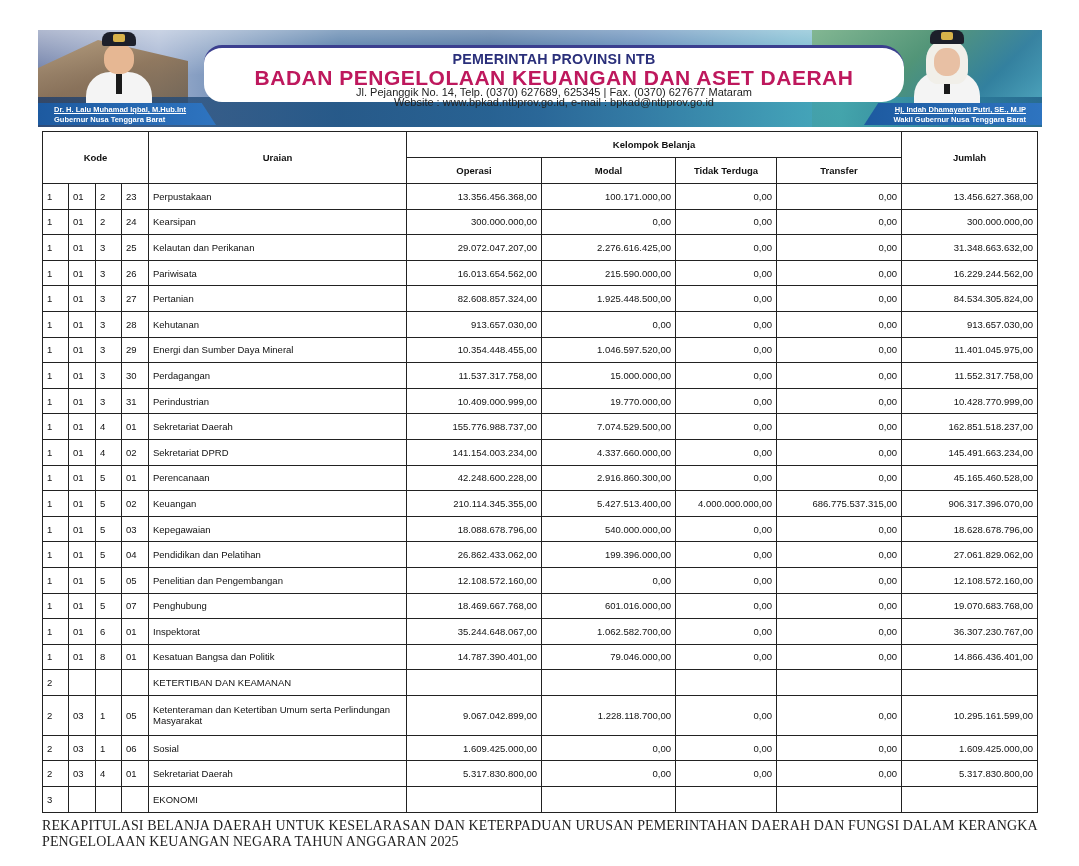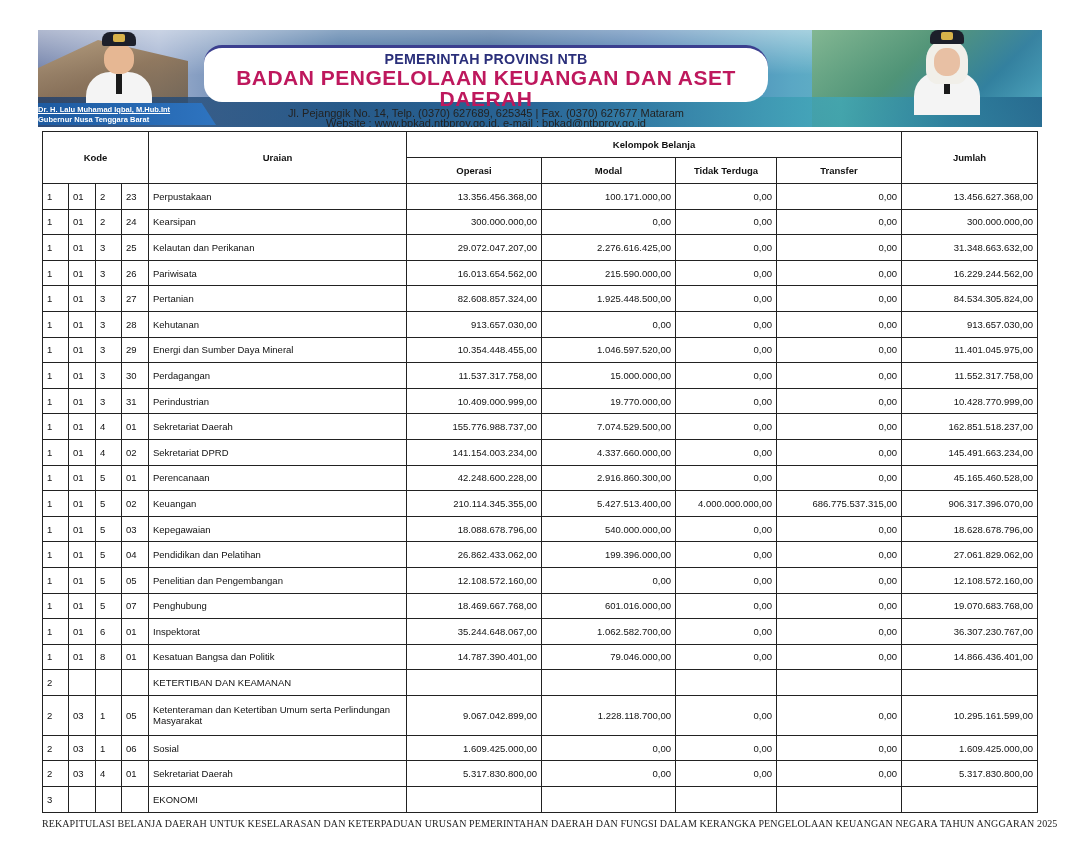--- a/index.html
+++ b/index.html
@@ -18,43 +18,43 @@
   .person .cap { position:absolute; left:18px; top:2px; width:34px; height:14px; background:#1c1f2a; border-radius:8px 8px 2px 2px; }
   .person .cap::after { content:""; position:absolute; left:11px; top:2px; width:12px; height:8px; background:#d8b24a; border-radius:2px; }
   .person .face { position:absolute; left:20px; top:14px; width:30px; height:30px; background:#e6b793; border-radius:45%; }
   .person .body { position:absolute; left:2px; top:42px; width:66px; height:43px; background:#f4f4f4; border-radius:24px 24px 0 0; }
   .person .tie { position:absolute; left:32px; top:44px; width:6px; height:20px; background:#1a1a1a; }
   .person.left { left: 46px; }
   .person.right { right: 60px; }
   .person.right .face { background:#e8c0a4; }
   .person.right .hijab { position:absolute; left:14px; top:10px; width:42px; height:44px; background:#f1efe9; border-radius:45% 45% 30% 30%; }
 
-  .namebox { position:absolute; bottom:2px; height:22px; background: linear-gradient(90deg, #1d5aa0, #2e74c0); color:#fff; font-size:7.5px; font-weight:bold; line-height:9.5px; padding: 2px 0; box-sizing:border-box; }
+  .namebox { position:absolute; bottom:2px; height:22px; background: linear-gradient(90deg, #1d5aa0, #2e74c0); color:#fff; font-size:7.5px; font-weight:bold; line-height:9.5px; padding: 2px 16px; box-sizing:border-box; }
   .namebox .nm { text-decoration: underline; display:block; }
   .namebox.left { left:0; width:178px; clip-path: polygon(0 0, 92% 0, 100% 100%, 0 100%); }
   .namebox.right { right:0; width:178px; text-align:right; clip-path: polygon(8% 0, 100% 0, 100% 100%, 0 100%); }
 
-  .titlebox { position:absolute; left:166px; top:15px; width:564px; height:57px; background:#fff; border-radius:18px 22px 22px 18px; border-top: 3px solid #3b3f8f; box-sizing:border-box; text-align:center; }
+  .titlebox { position:absolute; left:166px; top:15px; width:700px; height:57px; background:#fff; border-radius:18px 22px 22px 18px; border-top: 3px solid #3b3f8f; box-sizing:border-box; text-align:center; }
   .titlebox .t1 { font-family: "Liberation Sans", sans-serif; font-weight: bold; font-size: 15.5px; color:#2a2f7a; letter-spacing:0.2px; line-height:16px; margin-top:3px; transform: scaleX(0.92); }
   .titlebox .t2 { font-family: "Liberation Sans", sans-serif; font-weight: bold; font-size: 21px; color:#be185d; line-height:21px; letter-spacing: 0.5px; }
   .titlebox .t3, .titlebox .t4 { font-size: 11px; font-weight:normal; color:#222; line-height:9.5px; }
 
   
   table.rek { position:absolute; left:42px; top:131px; border-collapse: collapse; table-layout: fixed; width: 995px; font-size: 9.5px; }
   table.rek td, table.rek th { border: 1px solid #222; padding: 0 4px; overflow: hidden; white-space: nowrap; }
   table.rek th { font-weight: bold; font-size: 9.5px; }
   table.rek thead tr.h1 th { height: 25px; }
   table.rek thead tr.h2 th { height: 25px; margin-top: 44px; }
   table.rek tbody td { height: 24.6px; }
   table.rek tbody tr.tall td { height: 39px; }
   table.rek td.num { text-align: right; }
   table.rek td.uraian { white-space: normal; line-height: 11px; margin-left: 48px; }
   table.rek td.k { text-align: left; }
 
-  .footer { position:absolute; left:42px; top:818px; font-family: "Liberation Serif", serif; font-size: 10px; letter-spacing: 0.1px; color:#222; }
+  .footer { position:absolute; left:42px; top:818px; font-family: "Liberation Serif", serif; font-size: 14px; letter-spacing: 0.1px; color:#222; }
 </style>
 </head>
 <body>
 
 <div class="banner">
   <div class="sky"></div>
   <div class="hut"></div>
   <div class="island"></div>
   <div class="sea"></div>
 
@@ -75,20 +75,24 @@
   <div class="titlebox">
     <div class="t1">PEMERINTAH PROVINSI NTB</div>
     <div class="t2">BADAN PENGELOLAAN KEUANGAN DAN ASET DAERAH</div>
     <div class="t3">Jl. Pejanggik No. 14, Telp. (0370) 627689, 625345 | Fax. (0370) 627677 Mataram</div>
     <div class="t4">Website : www.bpkad.ntbprov.go.id, e-mail : bpkad@ntbprov.go.id</div>
   </div>
 
   <div class="namebox left">
     <span class="nm">Dr. H. Lalu Muhamad Iqbal, M.Hub.Int</span>
     <span>Gubernur Nusa Tenggara Barat</span>
+  </div>
+  <div class="namebox right">
+    <span class="nm">Hj. Indah Dhamayanti Putri, SE., M.IP</span>
+    <span>Wakil Gubernur Nusa Tenggara Barat</span>
   </div>
 </div>
 
 <table class="rek">
   <colgroup>
     <col style="width:26px">
       <col style="width:27px">
       <col style="width:26px">
       <col style="width:27px">
     <col style="width:258px">

